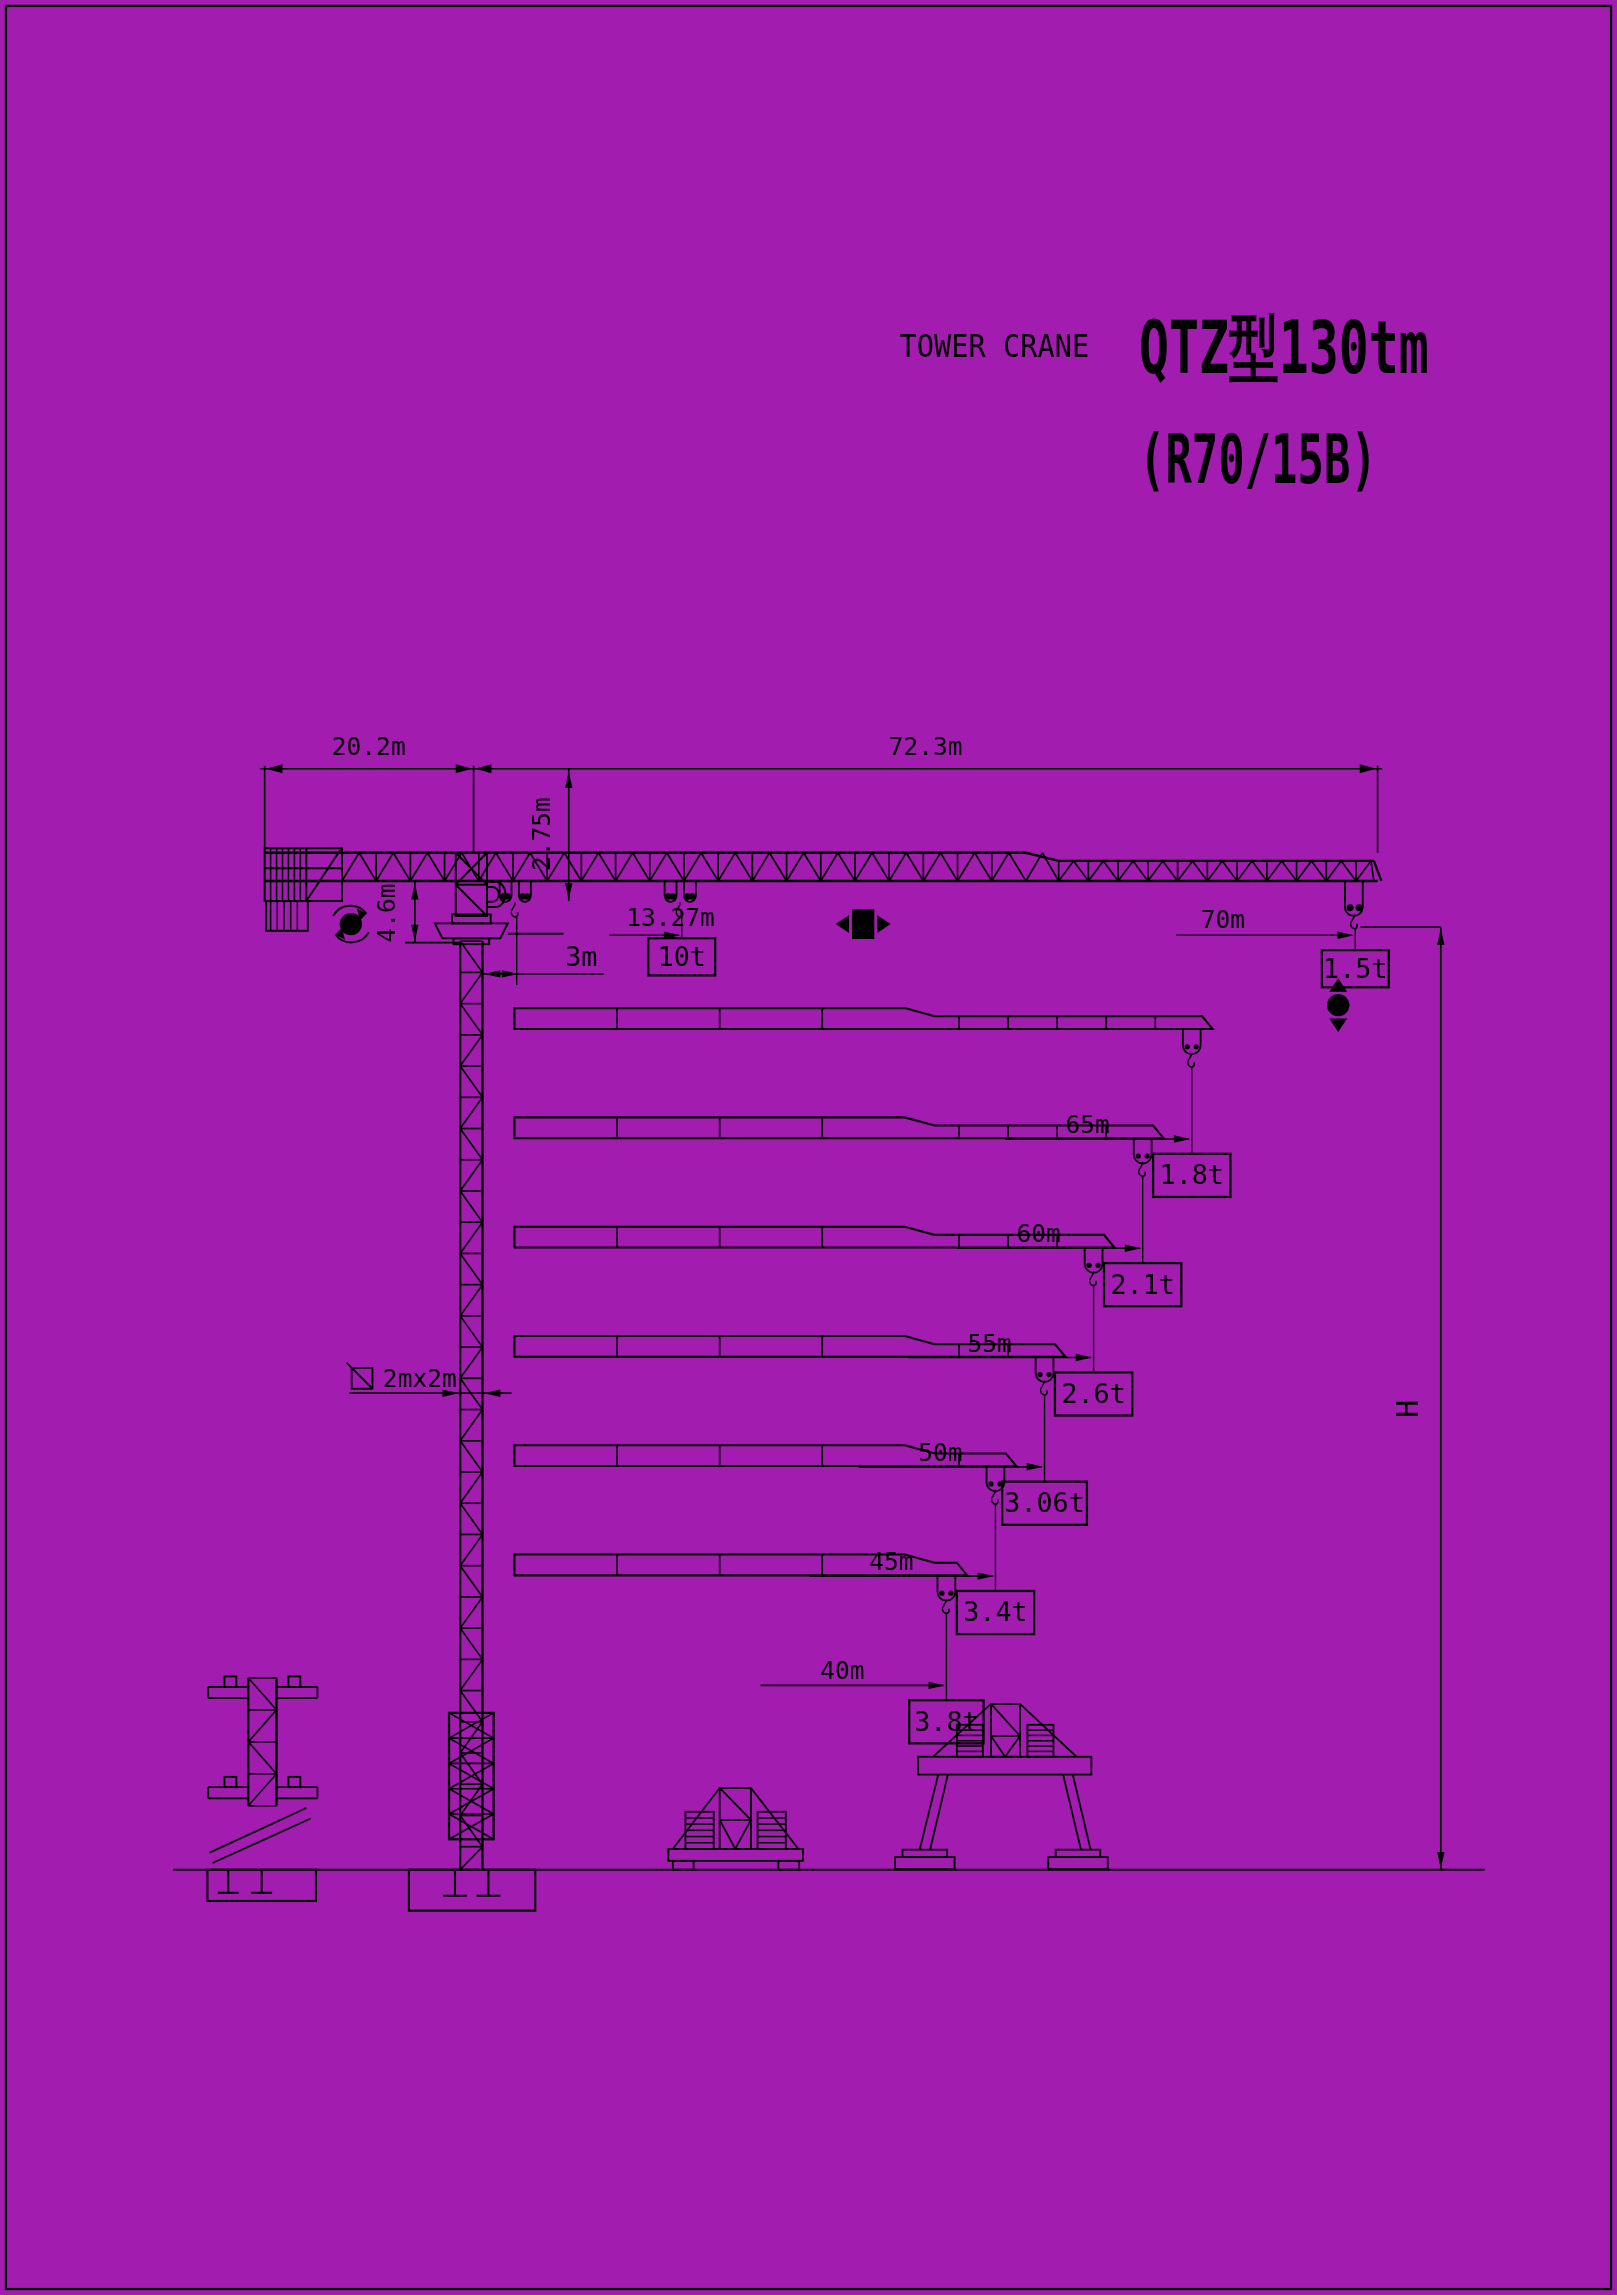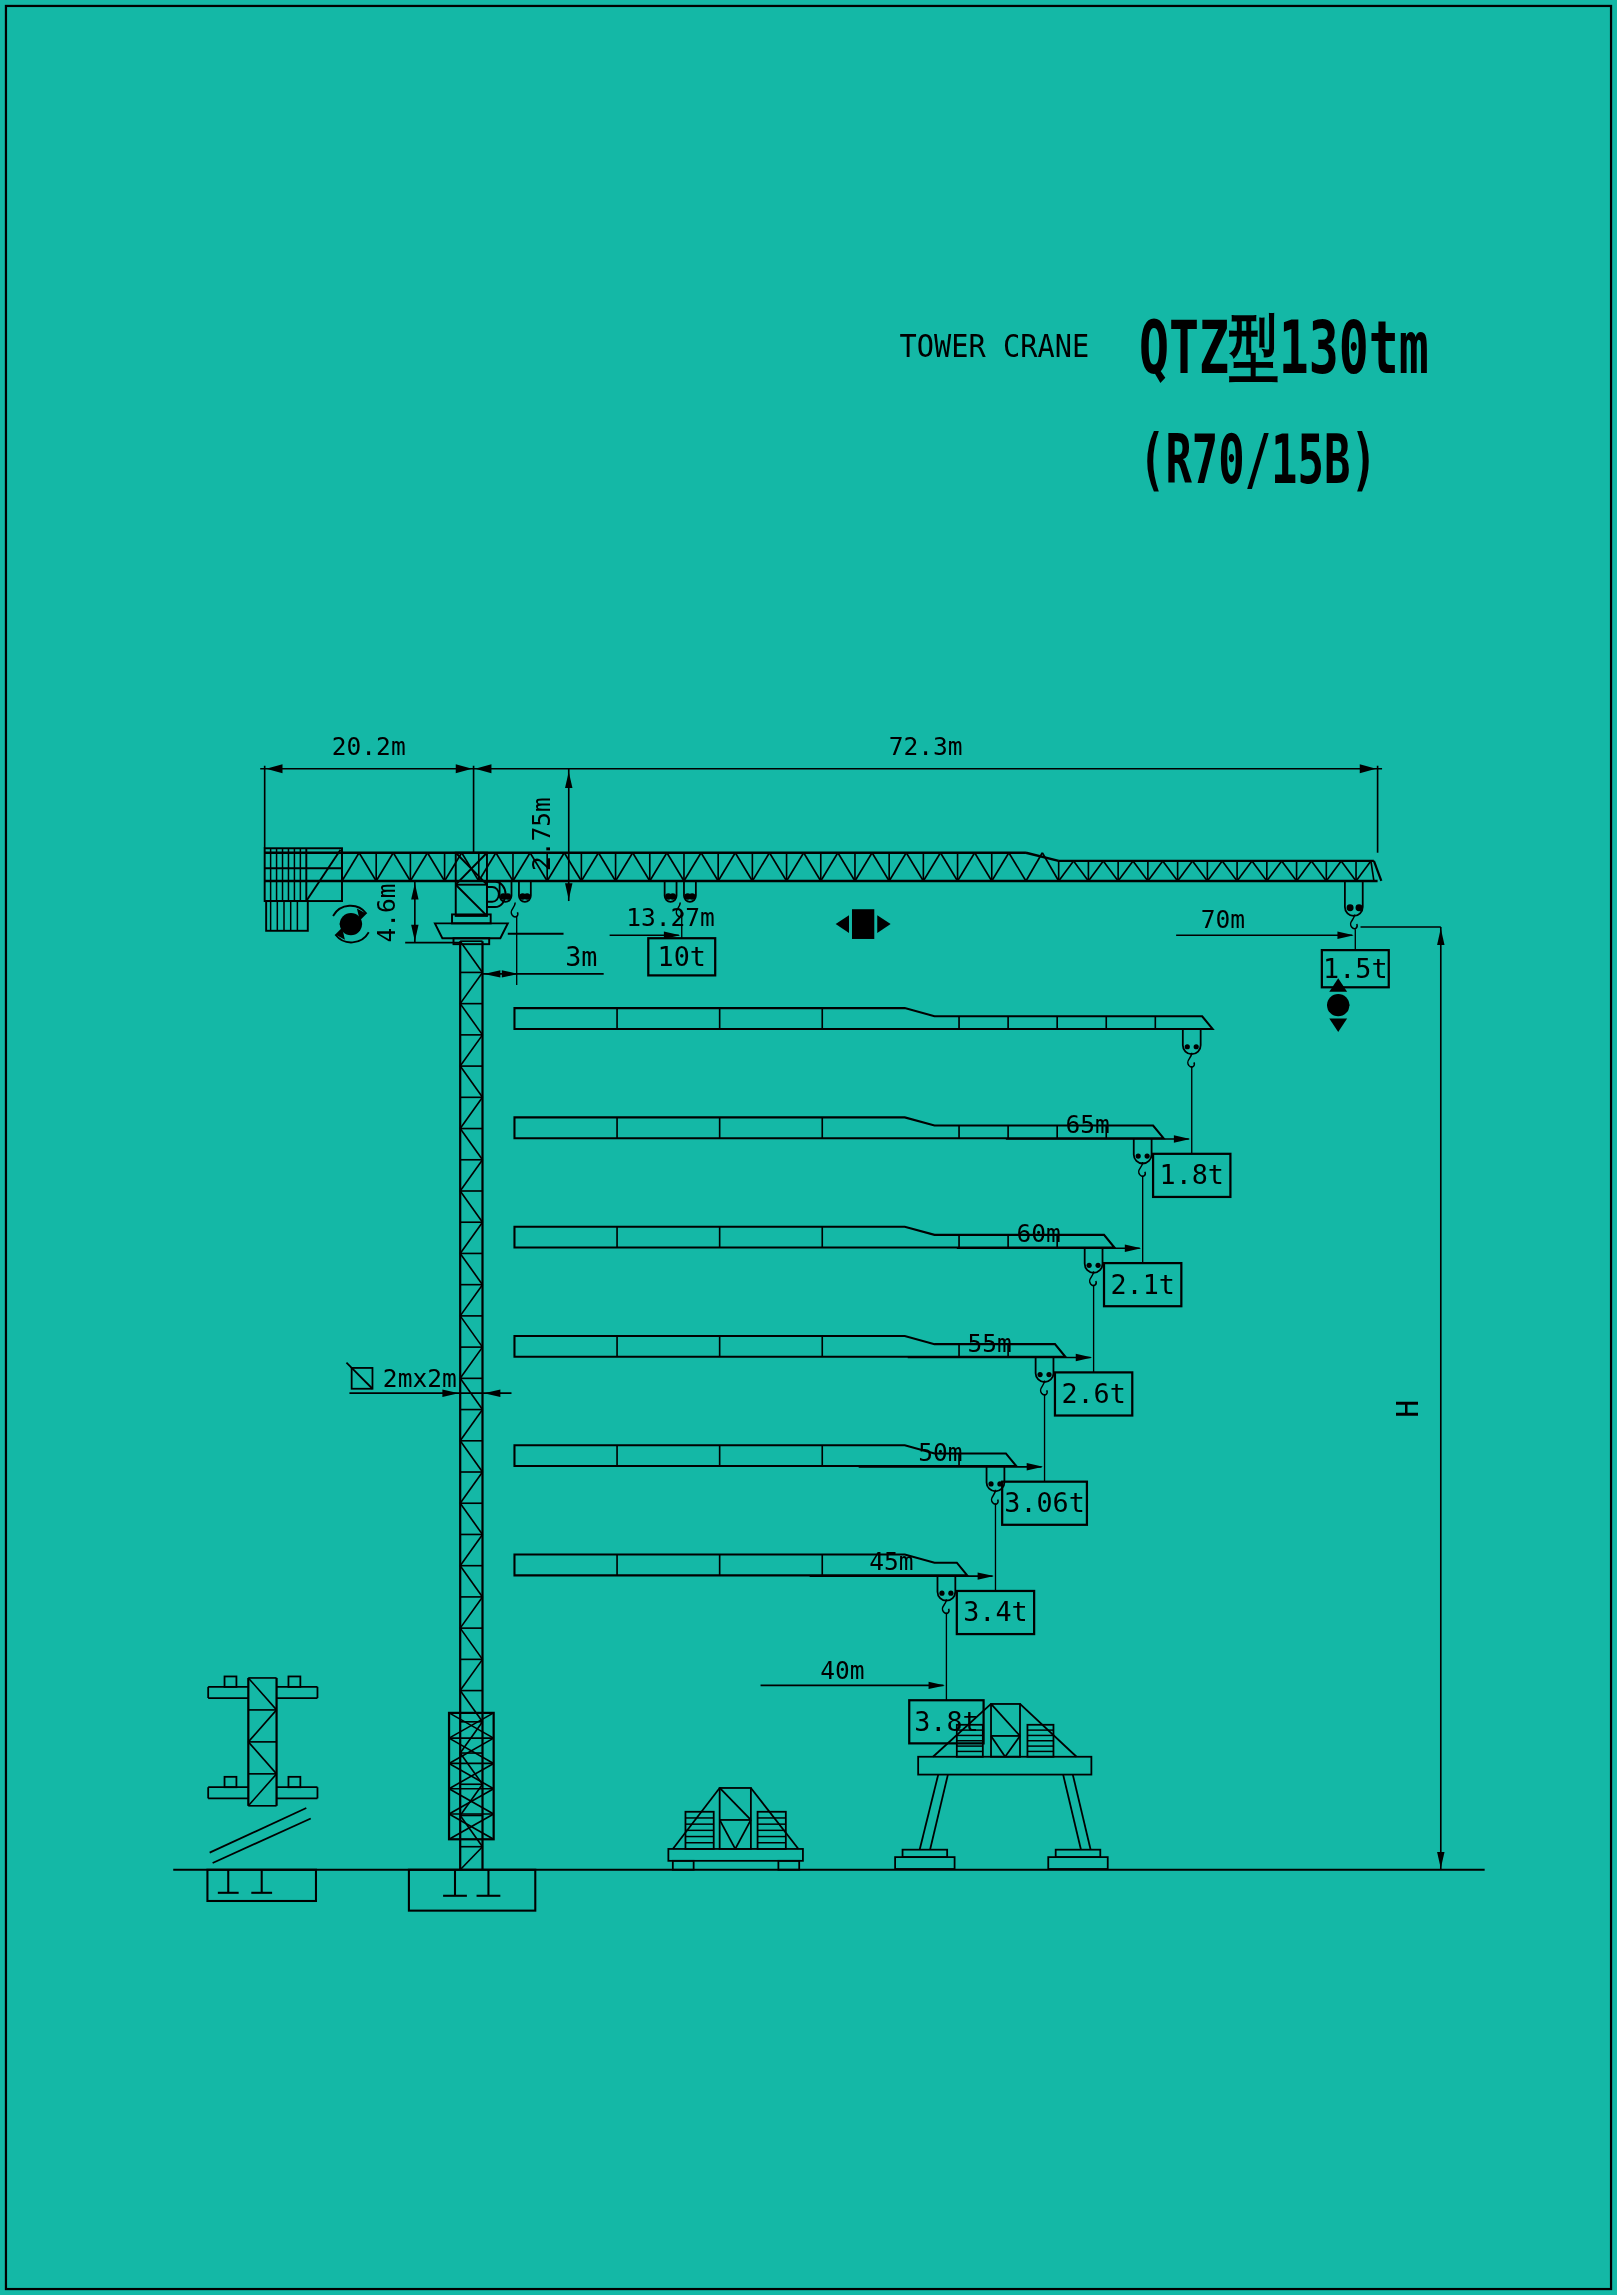--- a/index.html
+++ b/index.html
@@ -1,16 +1,16 @@
 <!DOCTYPE html>
 <html style="font-size:12px"><head>
 <meta charset="utf-8">
 <style>
   html,body{margin:0;padding:0;background:#fff;}
-  #sheet{width:1617px;height:2295px;position:relative;background:#14b8a6;}
+  #sheet{width:1617px;height:2295px;position:relative;background:#a21caf;}
   svg{position:absolute;left:0;top:0;}
   text{fill:#000;font-family:"DejaVu Sans Mono","DejaVu Sans",sans-serif;}
   .dim{font-size:33px;}
   .big{font-size:36px;}
   line,polyline,path,rect.o,polygon.o{stroke:#000;fill:none;}
 </style>
 </head>
 <body>
 
 <div id="sheet">

